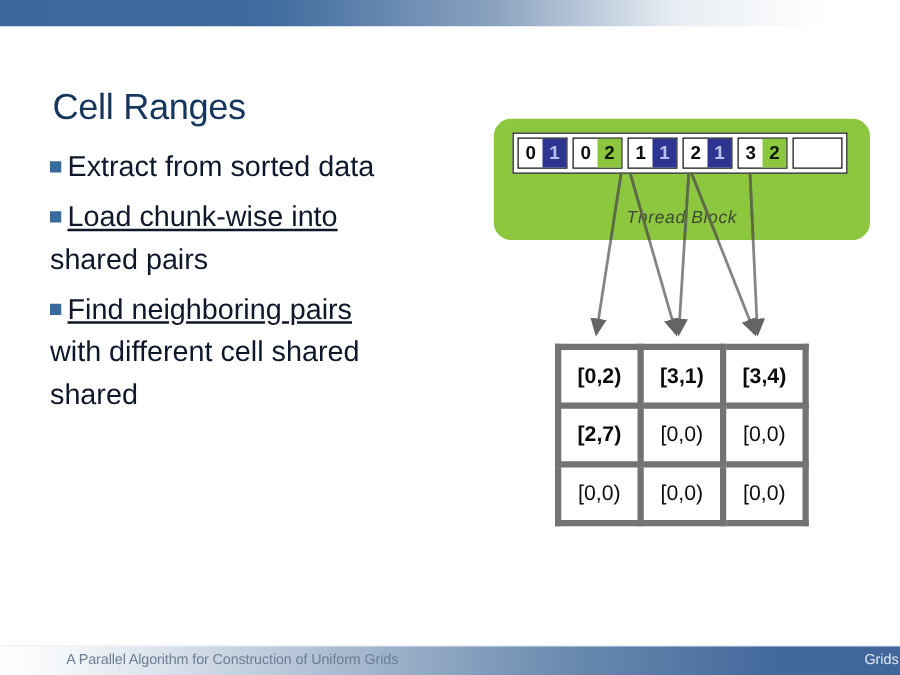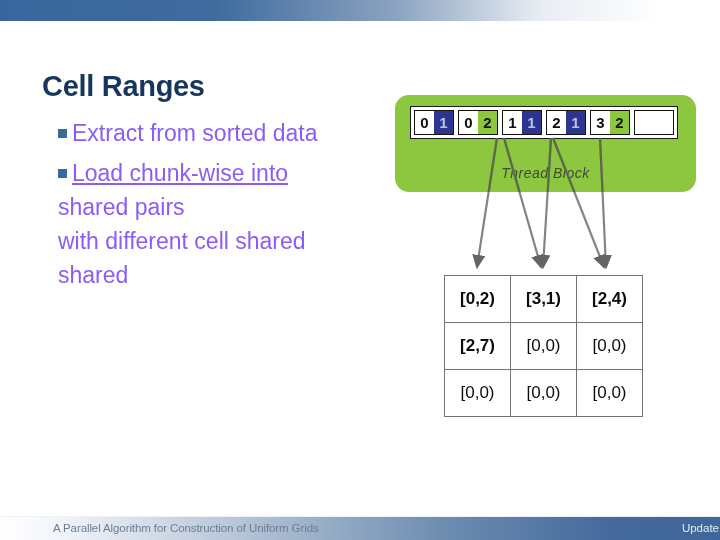--- a/index.html
+++ b/index.html
@@ -8,24 +8,24 @@
     font-family:"Liberation Sans",sans-serif;overflow:hidden;margin:0 auto;
   }
   
   .top-bar{
     position:absolute;left:0;top:0;width:720px;height:21px;
     background:linear-gradient(to right,#39679d 0%,#3f6b9e 30%,#8ba3c0 55%,#e8edf3 75%,#ffffff 92%);
   }
   
   .slide-title{
     position:absolute;left:42px;top:70px;margin:0;
-    font-size:29px;font-weight:bold;color:#17365d;letter-spacing:-0.3px;
+    font-size:29px;font-weight:normal;color:#17365d;letter-spacing:-0.3px;
   }
   
-  .bullet-list{position:absolute;left:58px;top:116px;width:350px;color:#8b5cf6;}
+  .bullet-list{position:absolute;left:40px;top:116px;width:350px;color:#0f172a;}
   .bullet-line{font-size:23px;line-height:34px;white-space:nowrap;}
   .item-start{margin-top:6px;text-decoration:underline;}
   .bullet-marker{
     display:inline-block;width:9px;height:9px;background:#376b9e;
     margin-right:5px;transform:translateY(-3px);
   }
   
   .green-box{
     position:absolute;left:395px;top:95px;width:301px;height:97px;
     background:#8dc63f;border-radius:14px;
@@ -49,21 +49,21 @@
     position:absolute;left:0;bottom:11px;width:100%;text-align:center;
     font-size:14px;font-style:italic;color:#3f4a33;letter-spacing:0.5px;
   }
   
   .arrows{position:absolute;left:400px;top:95px;z-index:2;}
   
   .pairs-table{
     position:absolute;left:444px;top:275px;border-collapse:collapse;
   }
   .pairs-table td{
-    width:66px;height:47px;border:1px solid #737373;text-align:center;
+    width:66px;height:47px;border:5px solid #737373;text-align:center;
     vertical-align:middle;font-size:17px;color:#0c0c0c;box-sizing:border-box;margin-left:40px;
   }
   .pairs-table td.b{font-weight:bold;}
   
   .footer-bar{
     position:absolute;left:0;top:516px;width:720px;height:24px;
     background:linear-gradient(to right,#ffffff 0%,#f2f5f9 8%,#b9c7d9 32%,#6c8cb0 62%,#44699c 85%,#40669a 100%);
     border-top:1px solid #eef2f7;box-sizing:border-box;
   }
   .footer-left{
@@ -79,20 +79,21 @@
 <div class="slide">
 
   <div class="top-bar"></div>
 
   <h1 class="slide-title">Cell Ranges</h1>
 
   <div class="bullet-list">
       <div class="bullet-line"><span class="bullet-marker"></span>Extract from sorted data</div>
       <div class="bullet-line item-start"><span class="bullet-marker"></span>Load chunk-wise into</div>
       <div class="bullet-line">shared pairs</div>
+      <div class="bullet-line item-start"><span class="bullet-marker"></span>Find neighboring pairs</div>
       <div class="bullet-line">with different cell shared</div>
       <div class="bullet-line">shared</div>
     </div>
 
   <div class="green-box">
     <div class="cell-bar">
         <div class="acell">
           <span class="k">0</span>
           <span class="v navy">1</span>
         </div>
@@ -140,33 +141,33 @@
       <line x1="153" y1="43" x2="204" y2="172"></line>
       <line x1="200" y1="43" x2="206" y2="172"></line>
     </g>
   </svg>
 
   <table class="pairs-table">
     <tbody>
         <tr>
           <td class="b">[0,2)</td>
           <td class="b">[3,1)</td>
-          <td class="b">[2,4)</td>
+          <td class="b">[3,4)</td>
         </tr>
         <tr>
           <td class="b">[2,7)</td>
           <td>[0,0)</td>
           <td>[0,0)</td>
         </tr>
         <tr>
           <td>[0,0)</td>
           <td>[0,0)</td>
           <td>[0,0)</td>
         </tr>
       </tbody>
   </table>
 
   <div class="footer-bar">
     <span class="footer-left">A Parallel Algorithm for Construction of Uniform Grids</span>
-    <span class="footer-right">Update</span>
+    <span class="footer-right">Grids</span>
   </div>
 
 </div>
 
 </body></html>

